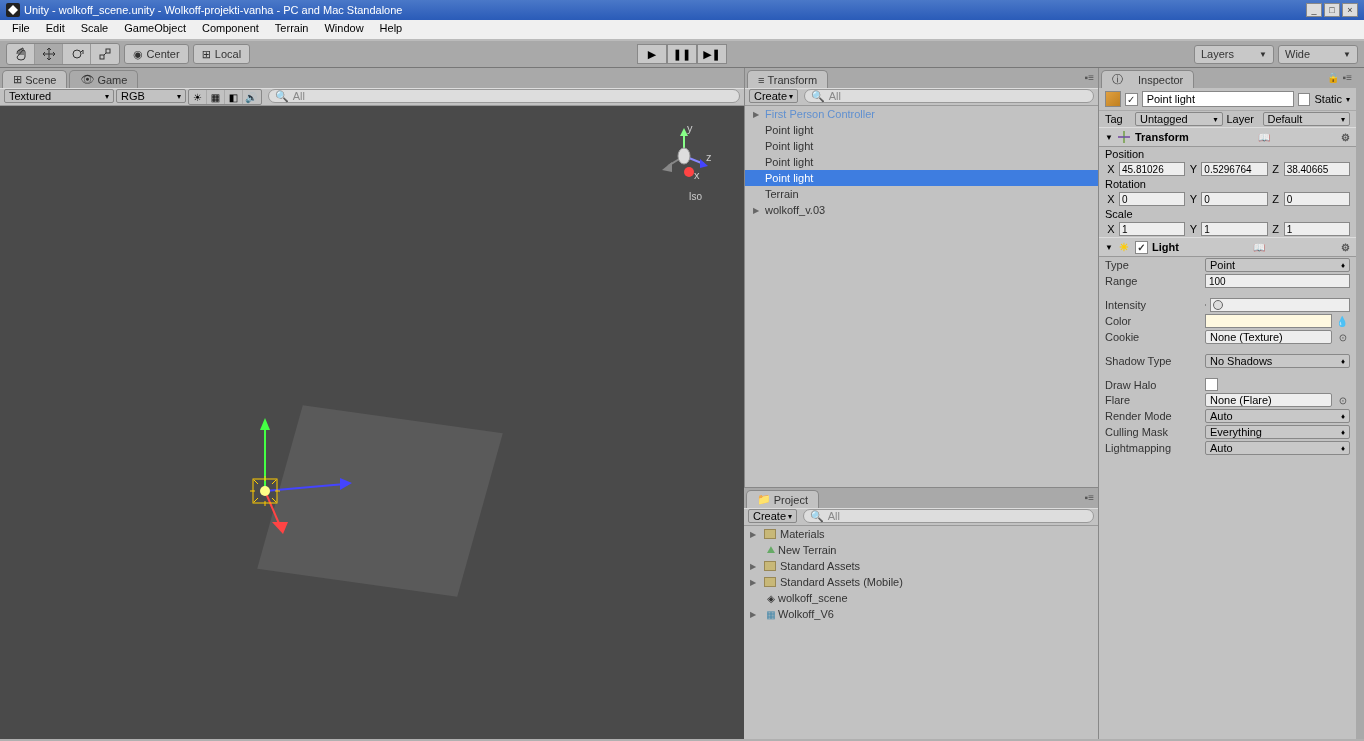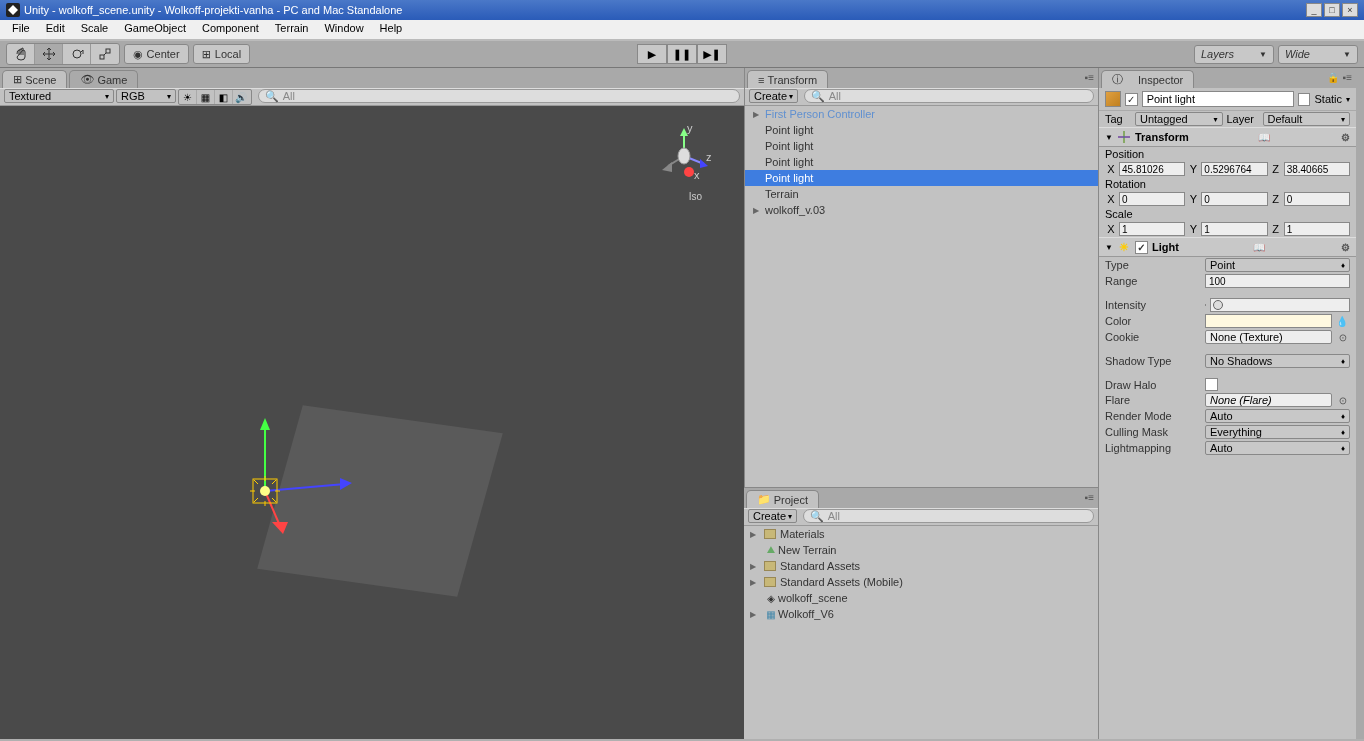--- a/index.html
+++ b/index.html
@@ -15,21 +15,21 @@
 
 .toolbar { height: 28px; background: #a9a9a9; display: flex; align-items: center; padding: 0 6px; border-top:1px solid #bbb; border-bottom:1px solid #777; }
 .tool-group { display: flex; background: #c8c8c8; border:1px solid #888; border-radius:3px; margin-right:4px; }
 .tool-btn { width: 28px; height: 20px; display:flex; align-items:center; justify-content:center; border-right:1px solid #999; }
 .tool-btn:last-child { border-right:none; }
 .tool-btn.active { background:#aaa; }
 .pill-btn { height:20px; padding:0 8px; background:#c8c8c8; border:1px solid #888; border-radius:3px; display:flex; align-items:center; margin-right:4px; font-size:11px; color:#333; }
 .play-controls { position:absolute; left:50%; transform:translateX(-50%); display:flex; }
 .play-btn { width:30px; height:20px; background:#c8c8c8; border:1px solid #888; display:flex; align-items:center; justify-content:center; }
 .dd-right { margin-left:auto; display:flex; gap:4px; }
-.dropdown { height:19px; padding:0 6px; background:#c8c8c8; border:1px solid #888; border-radius:3px; display:flex; align-items:center; font-size:11px; color:#333; min-width:80px; justify-content:space-between;font-style:italic; }
+.dropdown { height:19px; padding:0 6px; background:#c8c8c8; border:1px solid #888; border-radius:3px; display:flex; align-items:center; font-size:11px; color:#333; min-width:80px; justify-content:space-between; }
 .dropdown .caret { font-size:8px; margin-left:6px; }
 
 .workspace { position:absolute; top:68px; left:0; right:0; bottom:2px; display:flex; background:#a9a9a9; }
 
 .panel { background:#c2c2c2; display:flex; flex-direction:column; }
 .tab-row { height:20px; display:flex; align-items:flex-end; background:#a9a9a9; padding-left:2px; position:relative; }
 .tab { height:18px; padding:0 10px; background:#c2c2c2; border:1px solid #888; border-bottom:none; border-radius:5px 5px 0 0; display:flex; align-items:center; font-size:11px; color:#333; margin-right:2px; }
 .tab.inactive { background:#aaa; }
 .tab-menu { position:absolute; right:4px; top:4px; font-size:10px; color:#555; }
 .panel-toolbar { height:18px; background:#c2c2c2; border-top:1px solid #ddd; border-bottom:1px solid #999; display:flex; align-items:flex-start; padding:0 4px; gap:2px; }
@@ -175,21 +175,21 @@
   <div class="panel scene-pane">
     <div class="tab-row">
       <div class="tab">⊞ <span style="margin-left:3px;">Scene</span></div>
       <div class="tab inactive">👁 <span style="margin-left:3px;">Game</span></div>
     </div>
     <div class="panel-toolbar">
       <div class="small-dd" style="width:110px;">
           <span>Textured</span>
           <span style="margin-left:auto;font-size:8px;">▾</span>
         </div>
-      <div class="small-dd" style="width:60px;">
+      <div class="small-dd" style="width:70px;">
           <span>RGB</span>
           <span style="margin-left:auto;font-size:8px;">▾</span>
         </div>
       <div class="scene-btn-group">
         <div class="scene-toolbar-btn">☀</div>
         <div class="scene-toolbar-btn">▦</div>
         <div class="scene-toolbar-btn">◧</div>
         <div class="scene-toolbar-btn" style="border-right:none;">🔊</div>
       </div>
       <div class="search-pill">
@@ -455,21 +455,21 @@
             <span style="font-size:8px;">♦</span>
           </div>
         </div>
       <div style="height:8px;"></div>
       <div class="insp-row">
           <span class="insp-label-wide">Draw Halo</span>
           <span class="checkbox"></span>
         </div>
       <div class="insp-row">
           <span class="insp-label-wide">Flare</span>
-          <div class="insp-dd" style="background:#eee;font-style:italic;">
+          <div class="insp-dd" style="background:#eee;">
             <span>None (Flare)</span>
           </div>
           <span class="eye-btn">⊙</span>
         </div>
       <div class="insp-row">
           <span class="insp-label-wide">Render Mode</span>
           <div class="insp-dd">
             <span>Auto</span>
             <span style="font-size:8px;">♦</span>
           </div>

